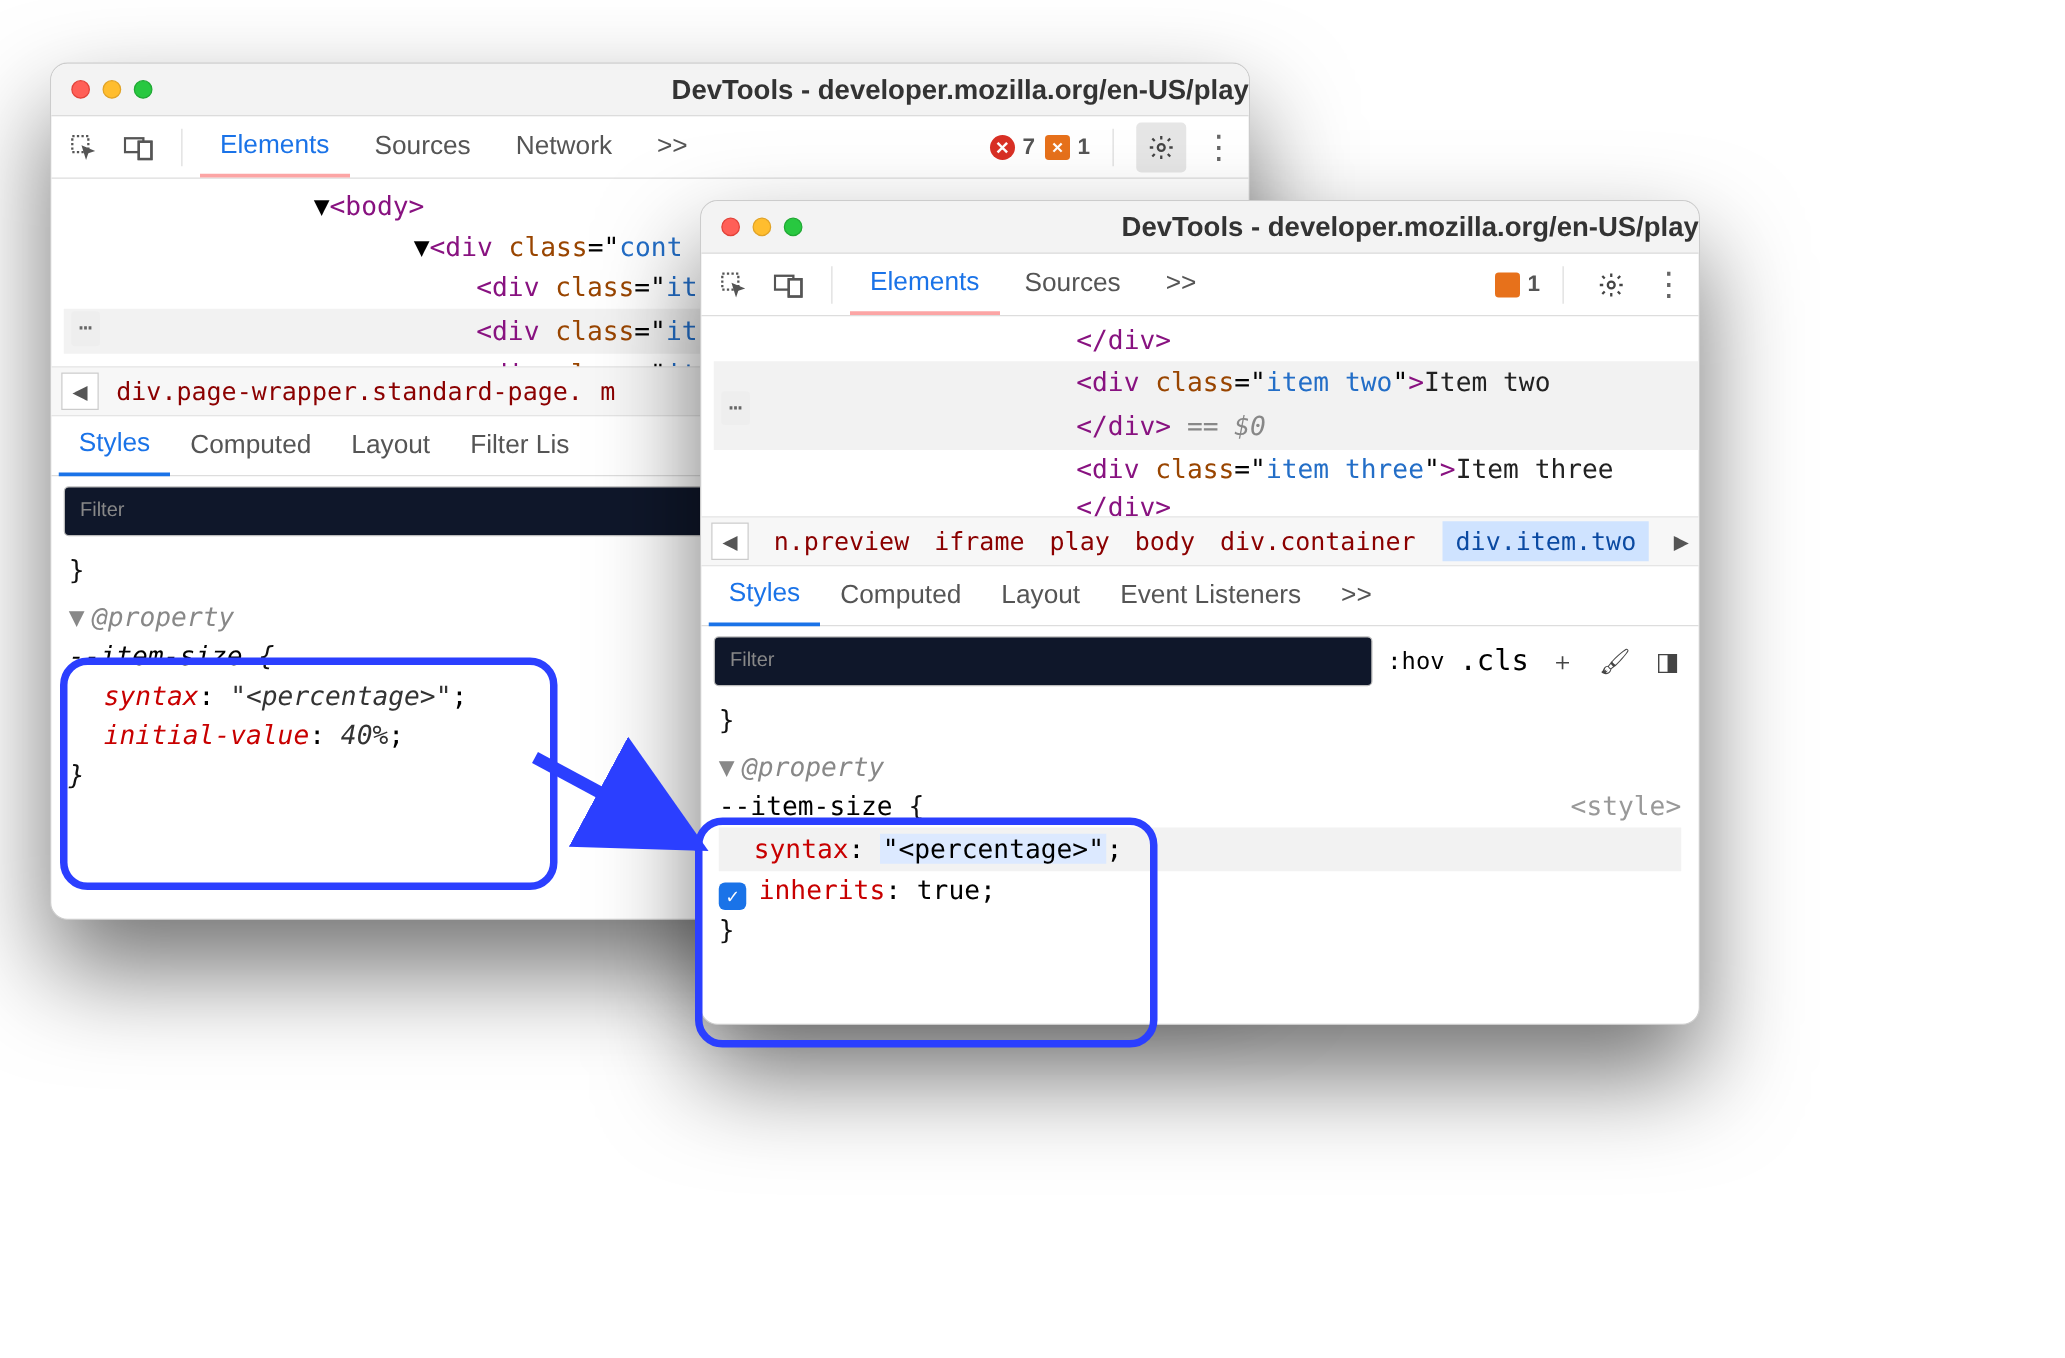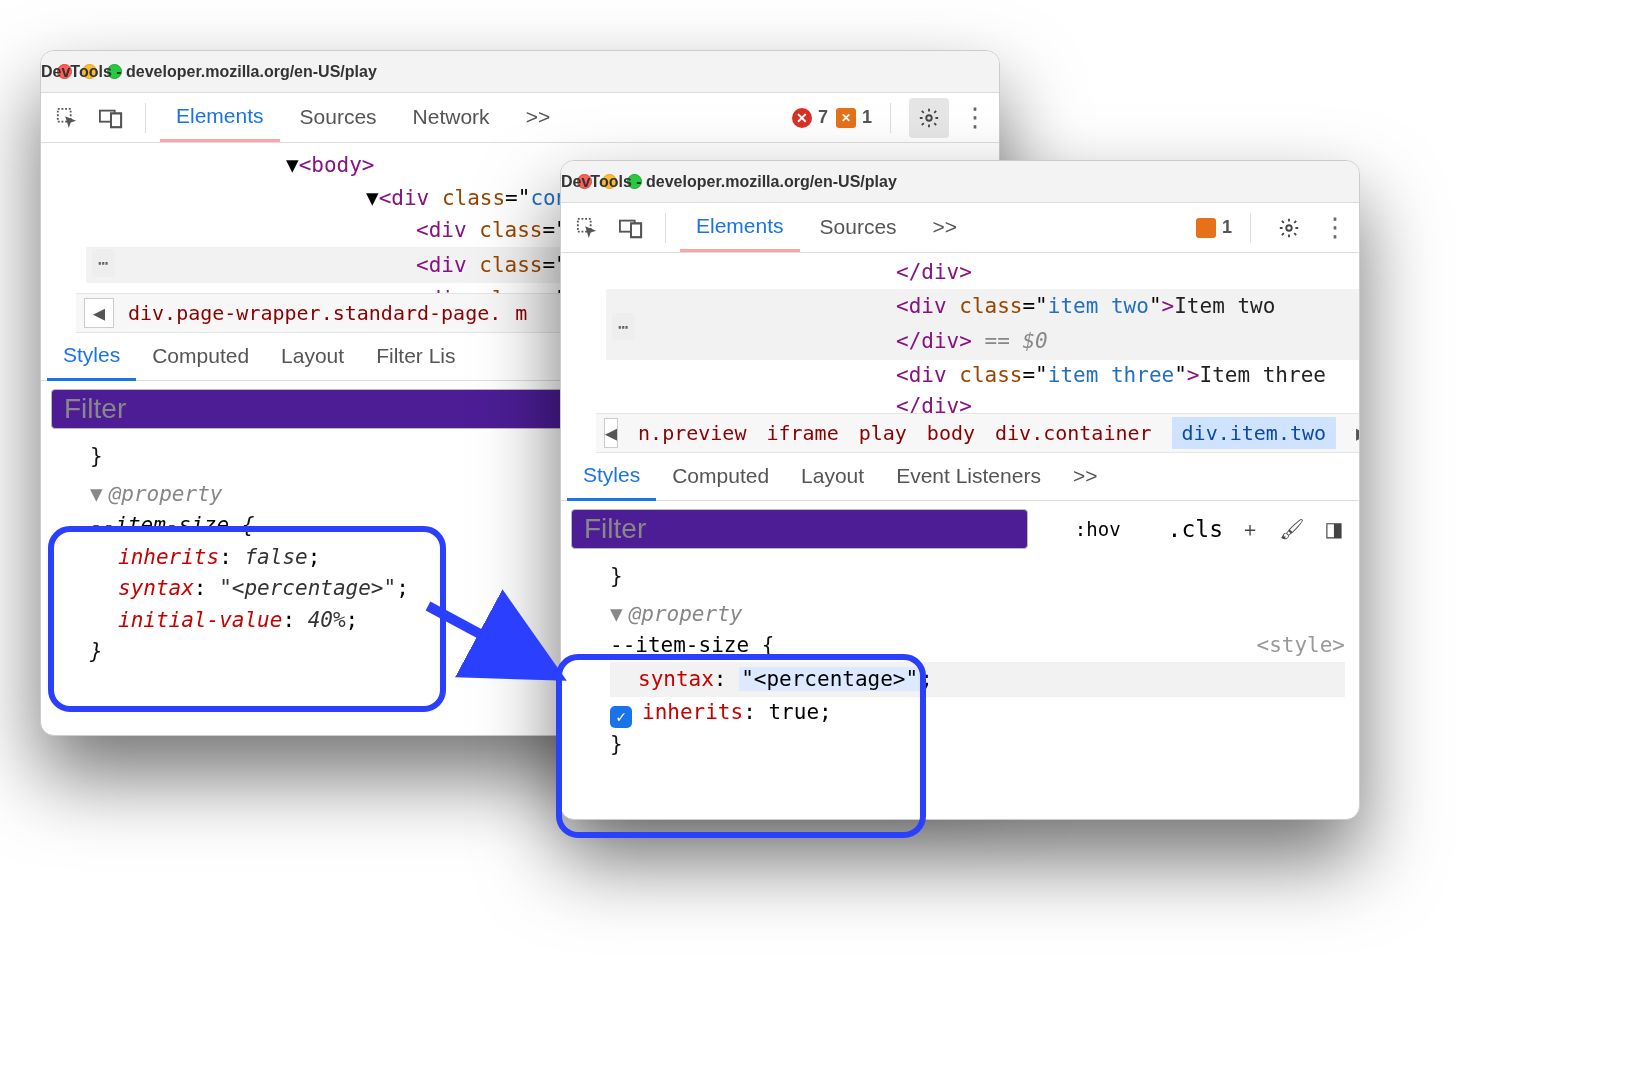--- a/index.html
+++ b/index.html
@@ -3,21 +3,21 @@
 <meta charset="utf-8">
 <style>
   * { box-sizing: border-box; }
   html, body {
     margin: 0; padding: 0;
     font-family: "Helvetica Neue", Arial, sans-serif;
     background: #fff;
     width: 1652px; height: 1086px;
     position: relative;
   }
-  .mono { font-family: ui-monospace, Menlo, Consolas, monospace; margin-left: 35px; }
+  .mono { font-family: ui-monospace, Menlo, Consolas, monospace; }
   .window {
     position: absolute;
     background: #fff;
     border: 1px solid #ccc;
     border-radius: 14px;
     box-shadow: 0 40px 80px rgba(0,0,0,0.55);
     overflow: hidden;
   }
   .titlebar {
     height: 42px;
@@ -30,22 +30,22 @@
   }
   .traffic { display: flex; gap: 10px; }
   .traffic span {
     width: 15px; height: 15px; border-radius: 50%;
     display: inline-block;
   }
   .t-red { background: #ff5f57; border: 1px solid #e24239; }
   .t-yel { background: #ffbd2e; border: 1px solid #e1a326; }
   .t-grn { background: #28c840; border: 1px solid #20a934; }
   .title {
-    position: absolute; left: 0; right: 0; text-align: left;
-    font-weight: 600; font-size: 16px; color: #333;
+    position: absolute; left: 0; right: 0; text-align: right;
+    font-weight: 600; font-size: 22px; color: #333;
     pointer-events: none;
   }
   .toolbar {
     height: 50px;
     display: flex; align-items: center;
     border-bottom: 1px solid #ddd;
     padding: 0 6px;
     font-size: 21px;
     color: #555;
     gap: 4px;
@@ -110,23 +110,23 @@
     font-size: 21px; color:#555; padding: 0 6px;
     border-bottom: 1px solid #ddd;
   }
   .panel-tabs .tab.active { border-bottom: 3px solid #1a73e8; }
   .filter-row {
     padding: 8px 10px; display:flex; align-items:center; gap:12px;
   }
   .filter-input {
     flex:1; min-width:60px;
     height: 40px; border:1px solid #bbb; border-radius:4px;
-    padding: 0 12px; font-size: 28px; color:#888;
+    padding: 0 12px; font-size: 16px; color:#888;
     display:flex; align-items:center;
-    background:#4c1d95;
+    background:#0f172a;
   }
   .styles-body {
     padding: 4px 14px 14px;
     font-size: 21px;
     line-height: 1.5;
   }
   .sec-head {
     color:#888; font-style: italic;
     display:flex; align-items:center; gap:6px;
   }
@@ -241,21 +241,20 @@
 
   <div class="filter-row">
     <div class="filter-input">Filter</div>
   </div>
 
   <div class="styles-body mono">
     <div class="brace">}</div>
     <div style="height:6px;"></div>
     <div class="sec-head">▼ <span>@property</span></div>
     <div style="font-style:italic;"><span>--item-size</span> <span class="brace">{</span></div>
-    <div style="padding-left:28px;"><span class="prop">inherits</span>: <span class="val">false</span>;</div>
     <div style="padding-left:28px;"><span class="prop">syntax</span>: <span class="val">"&lt;percentage&gt;"</span>;</div>
     <div style="padding-left:28px;"><span class="prop">initial-value</span>: <span class="val">40%</span>;</div>
     <div class="brace" style="font-style:italic;">}</div>
   </div>
 </div>
 
 <div class="window" style="left:560px; top:160px; width:800px; height:660px;">
   <div class="titlebar">
     <div class="traffic">
       <span class="t-red"></span>

